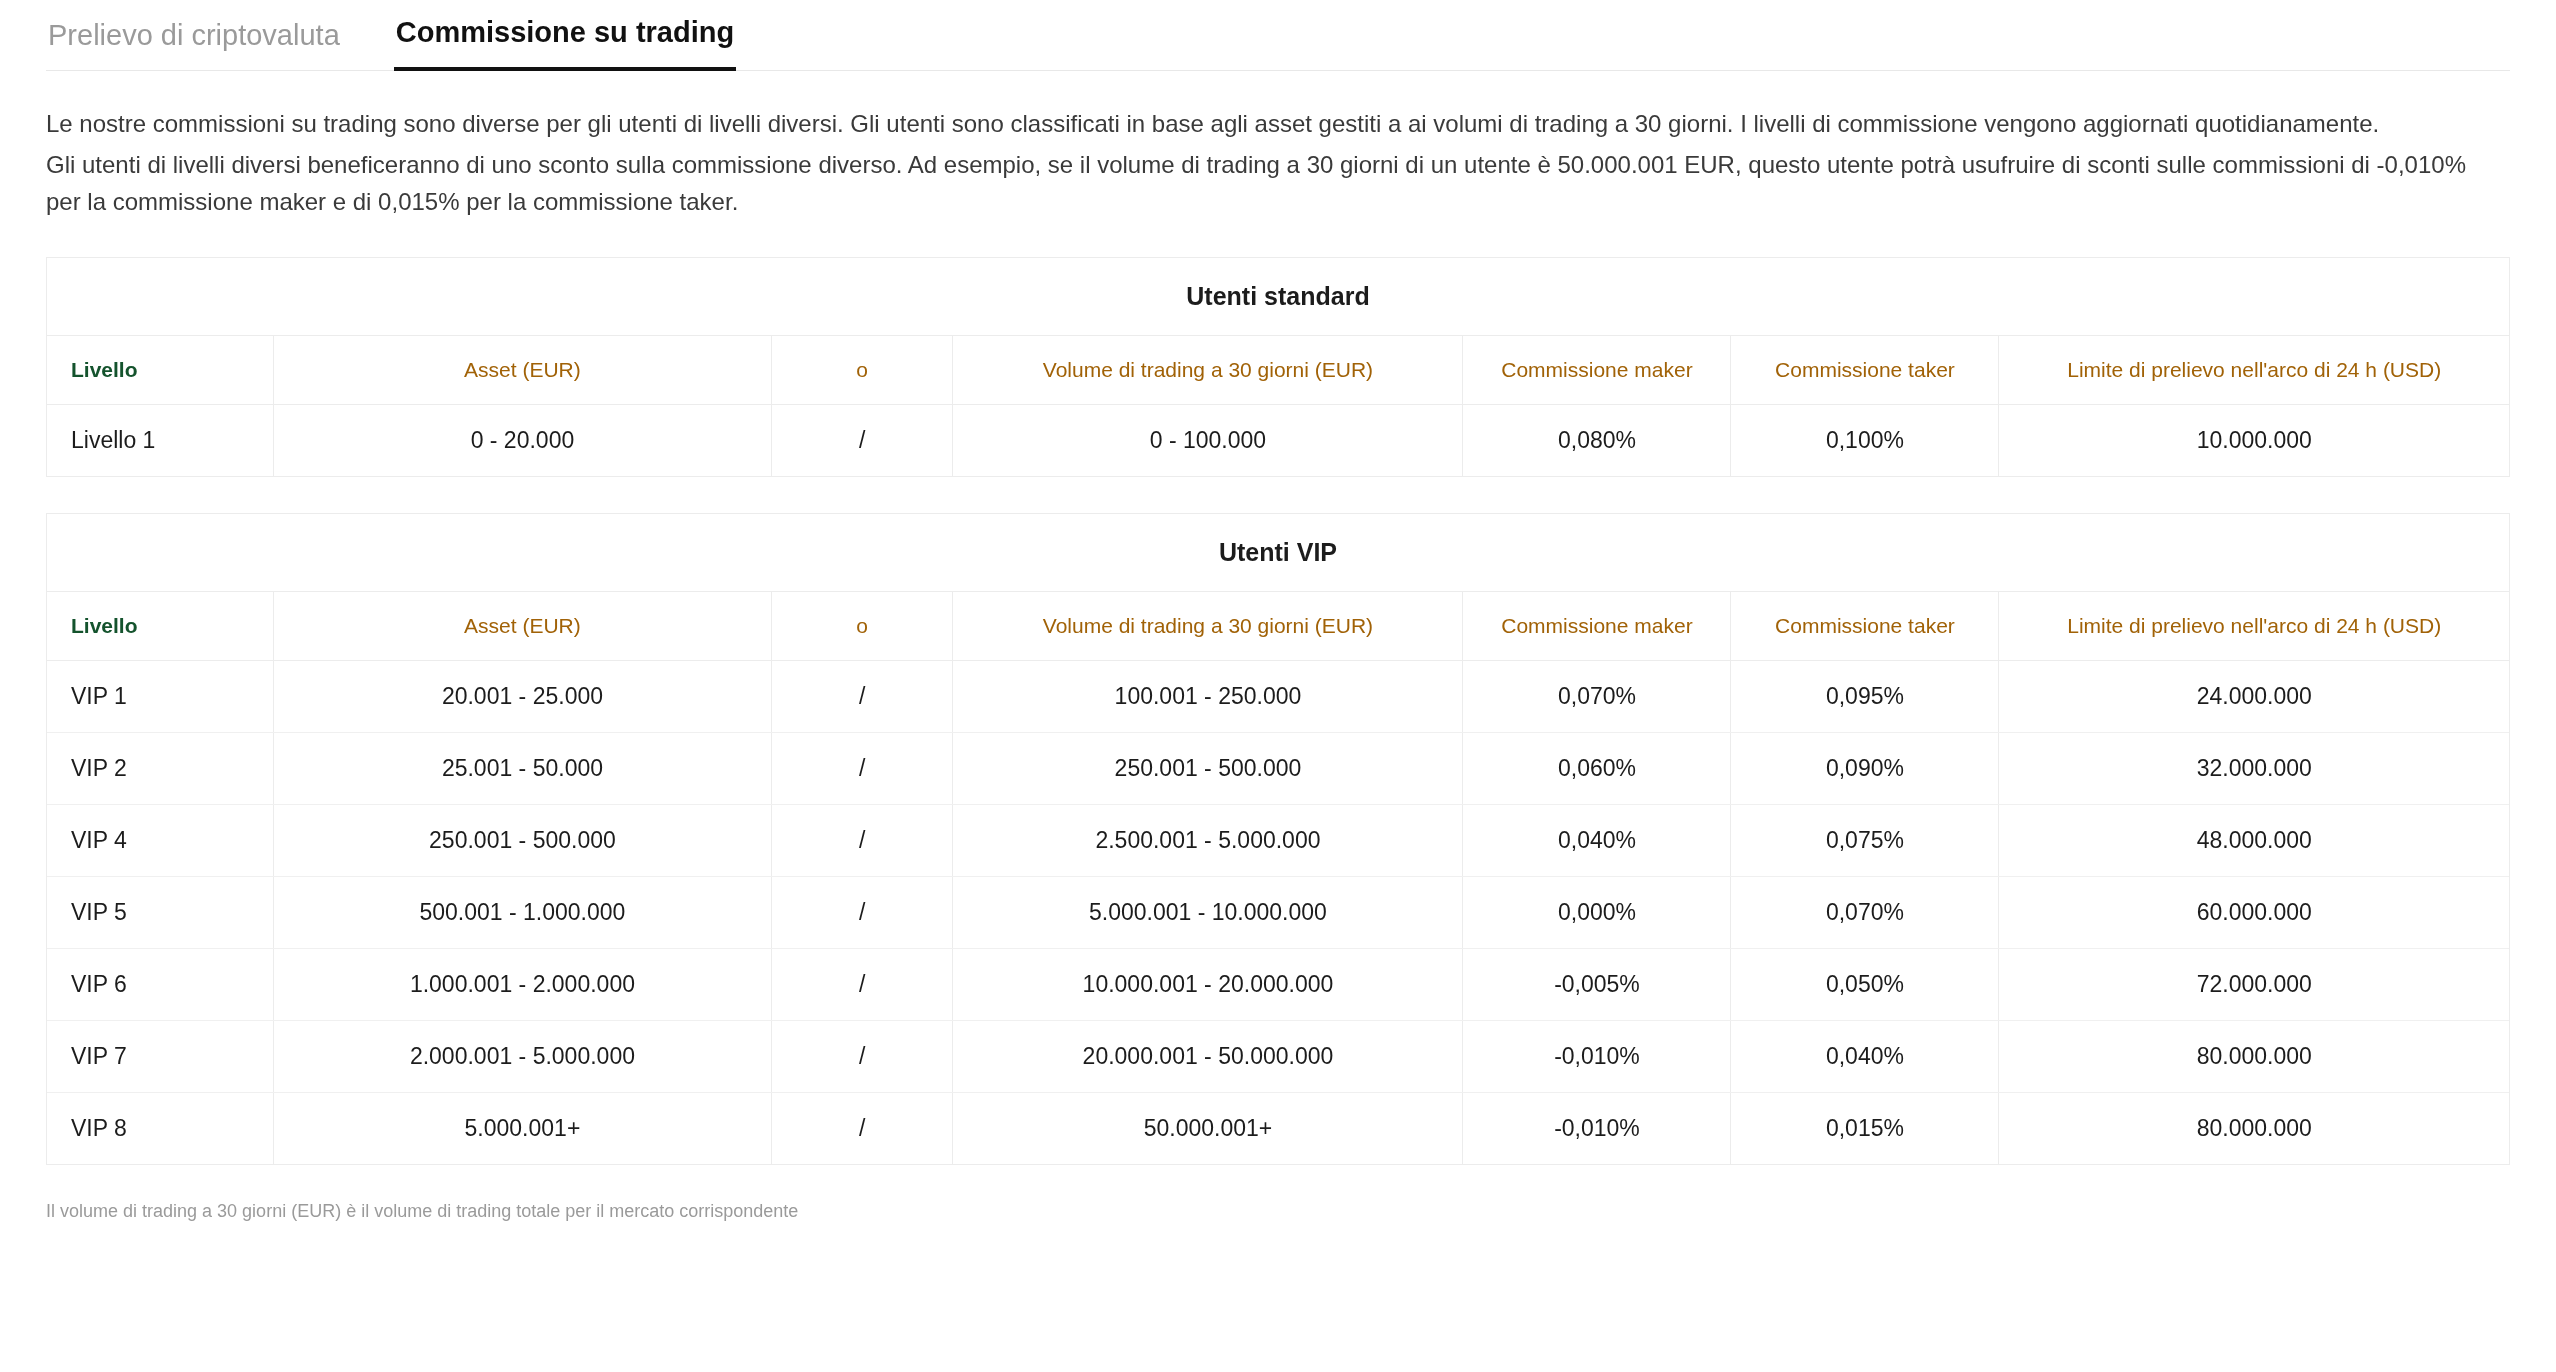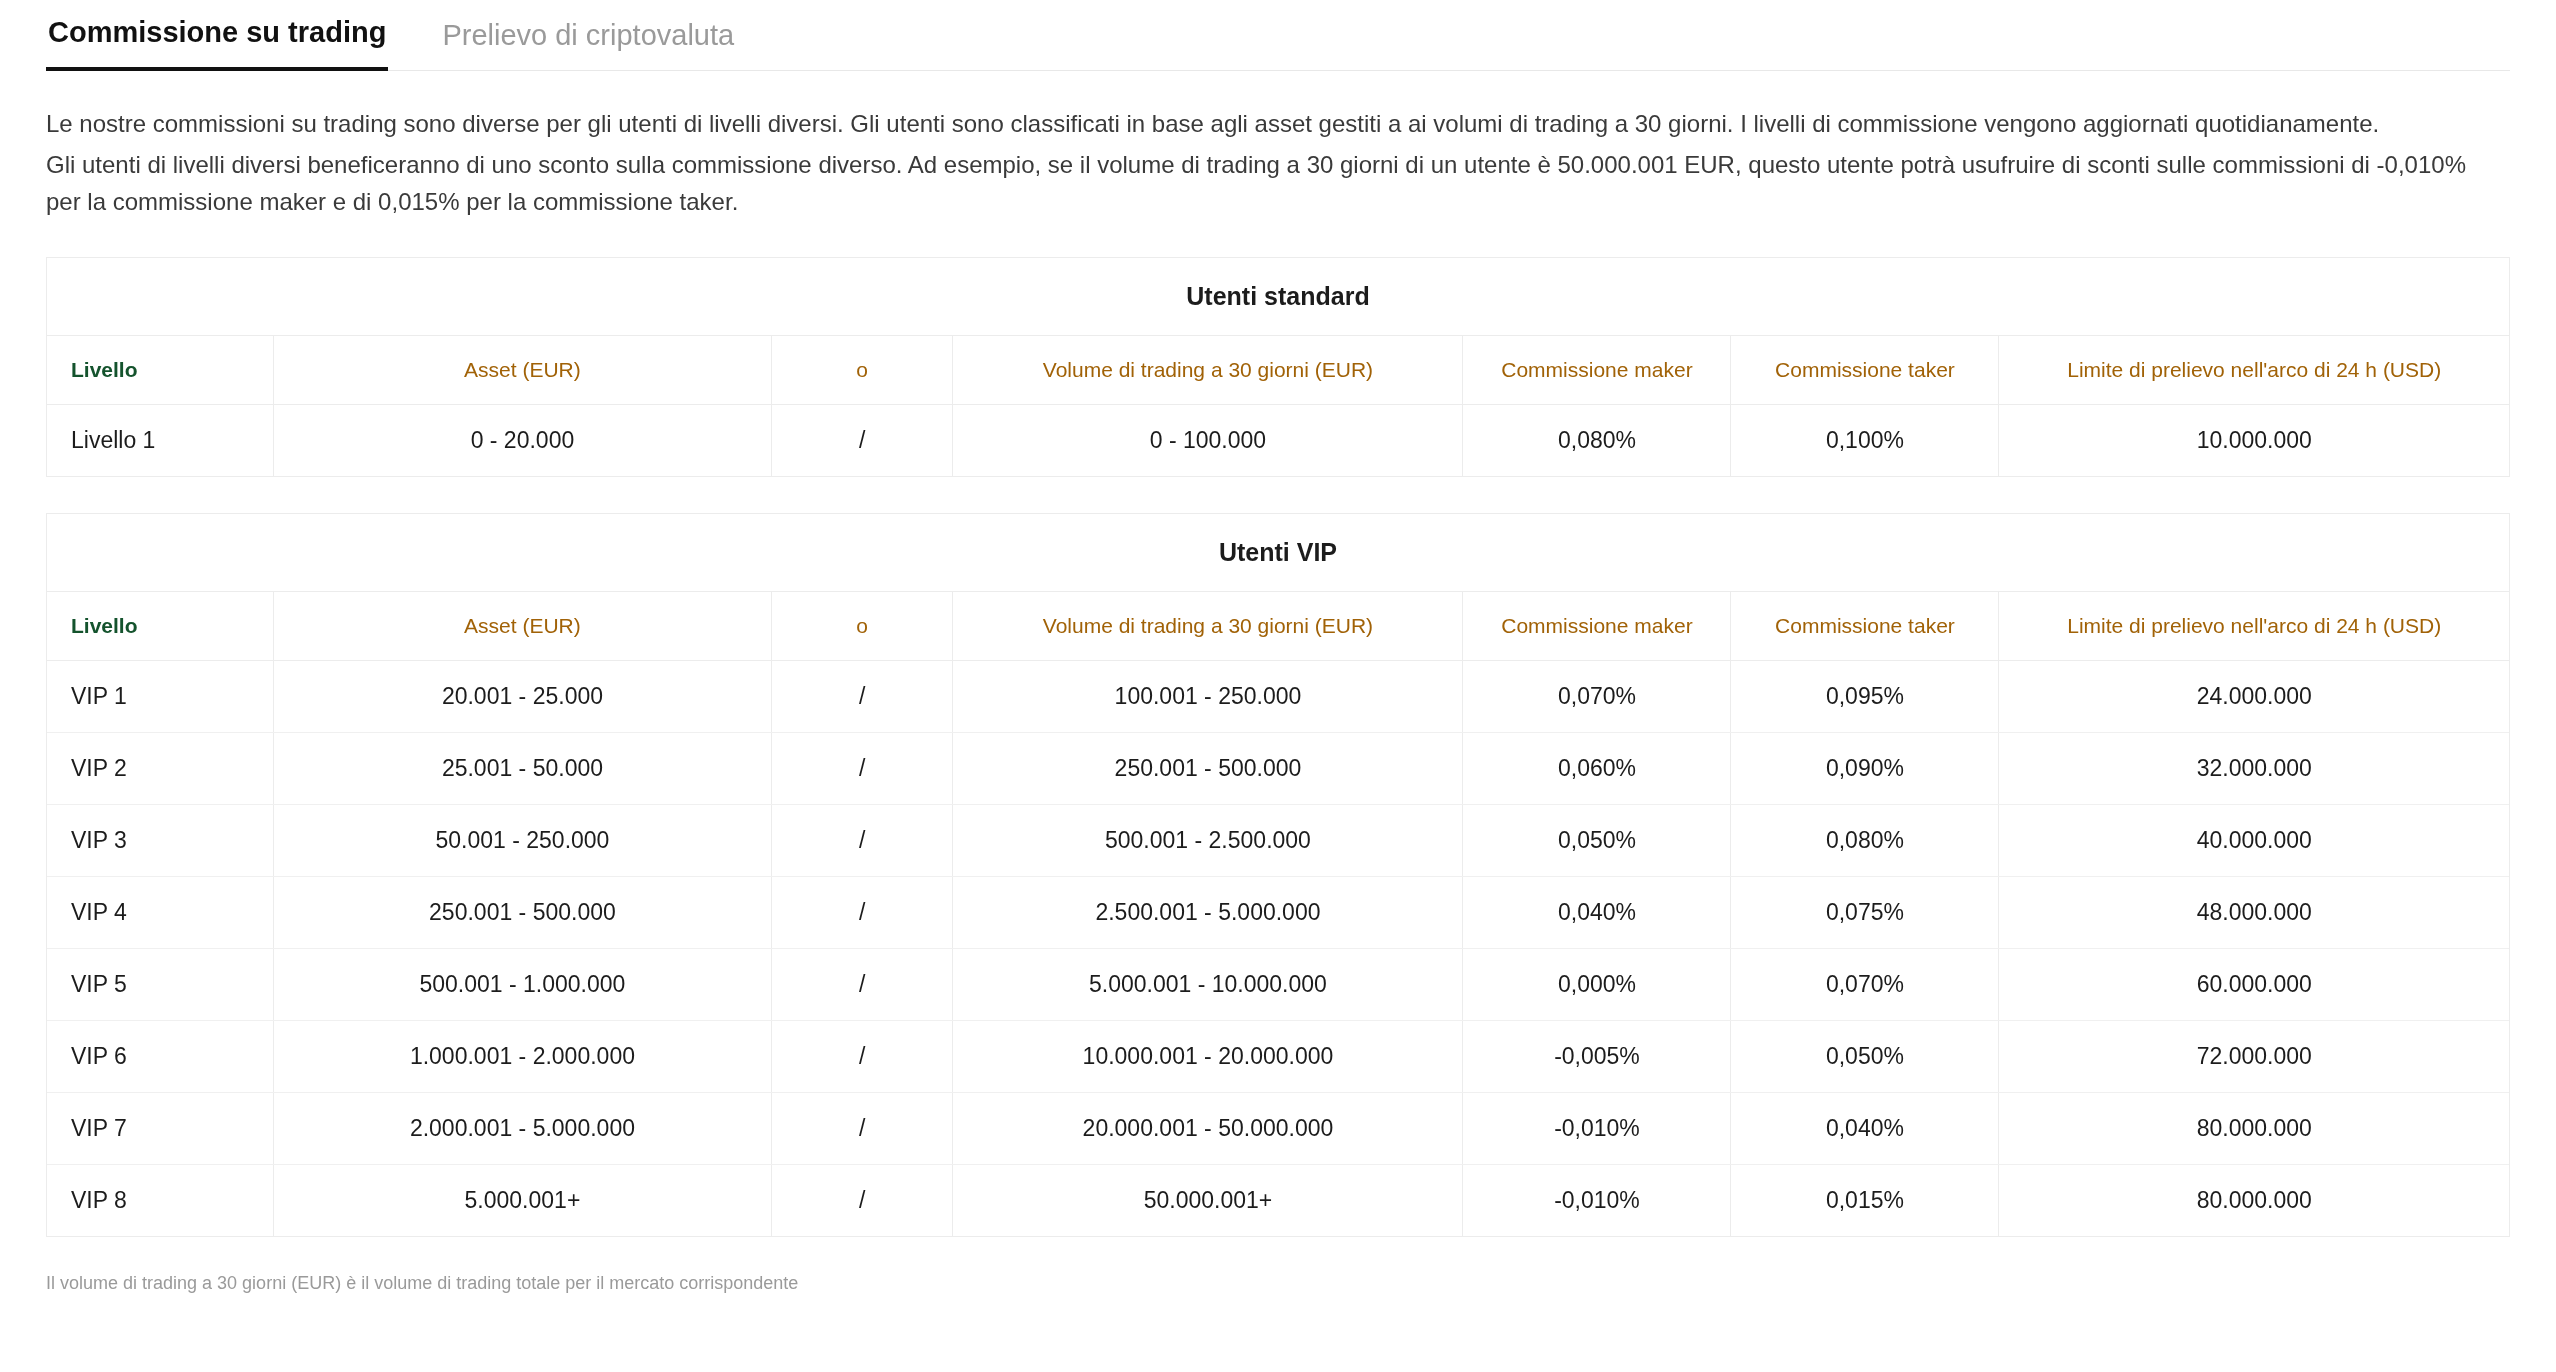--- a/index.html
+++ b/index.html
@@ -117,25 +117,25 @@
     font-size: 18px;
     color: #9a9a9a;
   }
 </style>
 </head>
 <body>
 
 <div class="page">
 
   <div class="tabs">
+    <div class="tab">
+      <span>Prelievo di criptovaluta</span>
+    </div>
     <div class="tab active">
       <span>Commissione su trading</span>
-    </div>
-    <div class="tab">
-      <span>Prelievo di criptovaluta</span>
     </div>
   </div>
 
   <div class="intro">
     <p>Le nostre commissioni su trading sono diverse per gli utenti di livelli diversi. Gli utenti sono classificati in base agli asset gestiti a ai volumi di trading a 30 giorni. I livelli di commissione vengono aggiornati quotidianamente.</p>
     <p>Gli utenti di livelli diversi beneficeranno di uno sconto sulla commissione diverso. Ad esempio, se il volume di trading a 30 giorni di un utente è 50.000.001 EUR, questo utente potrà usufruire di sconti sulle commissioni di -0,010% per la commissione maker e di 0,015% per la commissione taker.</p>
   </div>
 
   <div class="table-card">
     <table>
@@ -210,29 +210,20 @@
         <tr>
           <td class="level-col">VIP 2</td>
           <td>25.001 - 50.000</td>
           <td>/</td>
           <td>250.001 - 500.000</td>
           <td>0,060%</td>
           <td>0,090%</td>
           <td>32.000.000</td>
         </tr>
         <tr>
-          <td class="level-col">VIP 3</td>
-          <td>50.001 - 250.000</td>
-          <td>/</td>
-          <td>500.001 - 2.500.000</td>
-          <td>0,050%</td>
-          <td>0,080%</td>
-          <td>40.000.000</td>
-        </tr>
-        <tr>
           <td class="level-col">VIP 4</td>
           <td>250.001 - 500.000</td>
           <td>/</td>
           <td>2.500.001 - 5.000.000</td>
           <td>0,040%</td>
           <td>0,075%</td>
           <td>48.000.000</td>
         </tr>
         <tr>
           <td class="level-col">VIP 5</td>

